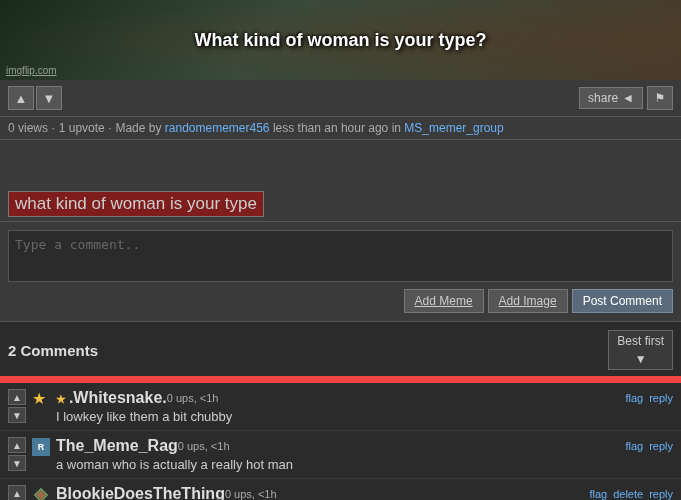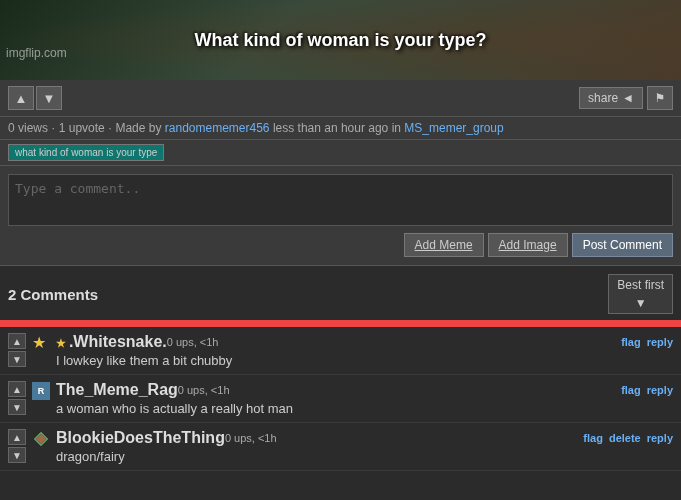--- a/index.html
+++ b/index.html
@@ -33,25 +33,26 @@
     .meme-title-text {
       color: white;
       font-size: 18px;
       font-weight: bold;
       text-shadow: 2px 2px 4px black, -1px -1px 3px black;
       z-index: 1;
       text-align: center;
     }
     .imgflip-watermark {
       position: absolute;
-      bottom: 20px;
+      bottom: 4px;
       left: 6px;
-      font-size: 12px;
+      font-size: 10px;
       color: rgba(255,255,255,0.5);
       z-index: 2;
+      text-decoration: underline;
     }
 
     
     #controls-bar {
       background: #3a3a3a;
       padding: 6px 8px;
       display: flex;
       align-items: center;
       justify-content: space-between;
       border-bottom: 1px solid #555;
@@ -117,25 +118,26 @@
     }
 
     
     #tag-area {
       background: #3a3a3a;
       padding: 4px 8px;
       border-bottom: 1px solid #555;
     }
     .tag-badge {
       display: inline-block;
-      background: #0f766e;
+      background: #7f1d1d;
       border: 1px solid #777;
       padding: 2px 6px;
-      font-size: 10px;
-      color: #ccc;
+      font-size: 17px;
+      color: #ccc;
+      margin-top: 47px;
     }
 
     
     #comment-input-area {
       background: #3a3a3a;
       padding: 8px;
       border-bottom: 1px solid #555;
     }
     .comment-textarea {
       width: 100%;
@@ -259,21 +261,20 @@
       text-align: center;
     }
     .comment-actions {
       font-size: 11px;
       color: #6ab0f5;
       display: flex;
       gap: 6px;
     }
     .comment-actions span {
       cursor: pointer;
-      font-weight: bold;
     }
     .comment-text {
       font-size: 13px;
       color: #ccc;
     }
 
     
     .avatar-star {
       color: #f0c040;
       font-size: 16px;

